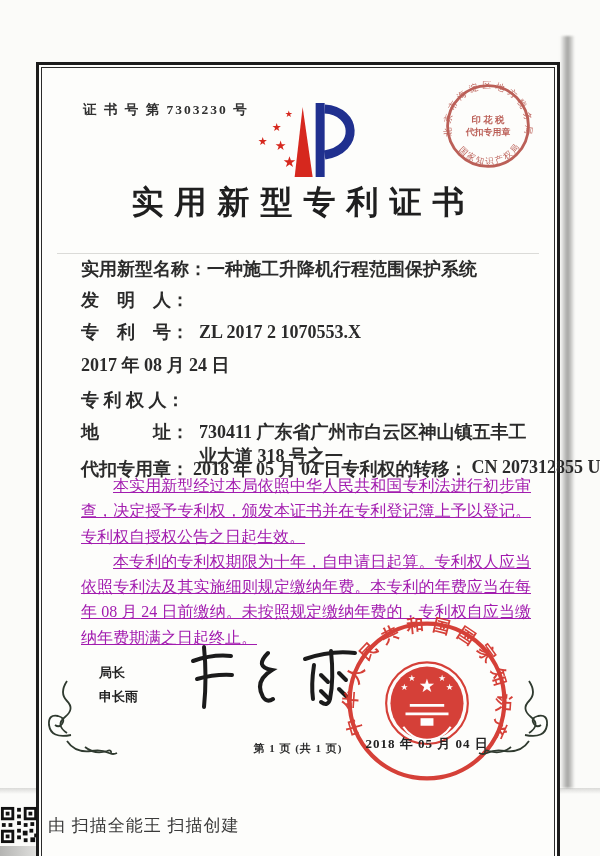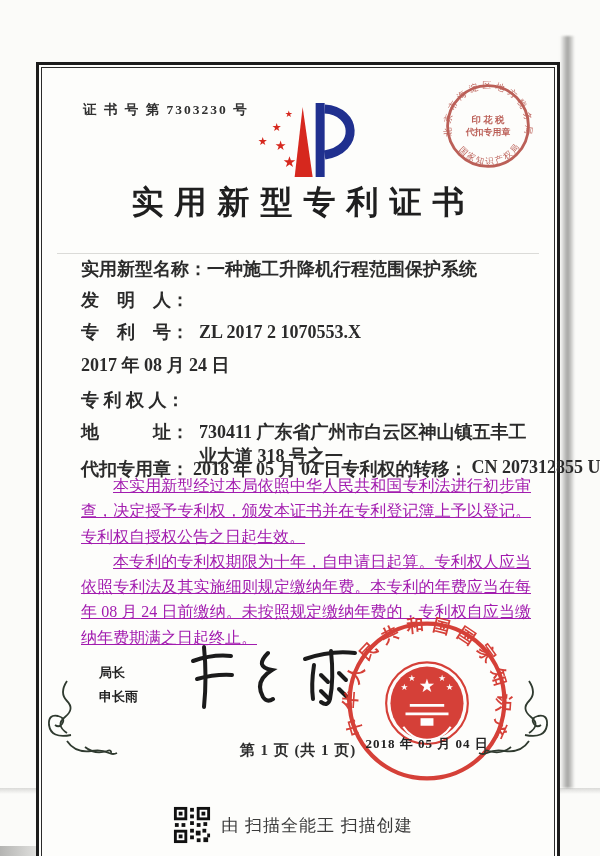--- a/index.html
+++ b/index.html
@@ -58,28 +58,28 @@
     line-height:1.85;color:#222;
   }
   .signature{position:absolute;left:132px;top:572px;}
   .official-seal{position:absolute;left:302px;top:550px;opacity:.88;}
   .seal-date{
     position:absolute;left:296px;top:670px;width:184px;text-align:center;
     font-size:13px;font-weight:700;color:#222;letter-spacing:1px;
   }
   .page-footer{
     position:absolute;left:0;top:676px;width:100%;text-align:center;
-    font-size:15px;font-weight:600;color:#2d2d2d;letter-spacing:1px;
+    font-size:11px;font-weight:600;color:#2d2d2d;letter-spacing:1px;
   }
   .orn{position:absolute;pointer-events:none;}
   .orn.bl{left:-12px;top:614px;}
   .orn.br{right:-12px;top:614px;transform:scaleX(-1);}
   .watermark{
     position:absolute;left:0;top:800px;width:586px;height:50px;
-    display:flex;align-items:center;justify-content:center;gap:10px;
+    display:flex;align-items:center;justify-content:flex-start;gap:10px;
   }
   .watermark .wm-text{
     font-family:"Liberation Sans","DejaVu Sans",sans-serif;
     font-size:17px;color:#3a3a3a;letter-spacing:1px;
   }
   .smudge{position:absolute;left:0;top:846px;width:60px;height:10px;
     background:linear-gradient(to right,rgba(110,110,108,.5),rgba(0,0,0,0));}
 </style>
 </head>
 <body>

